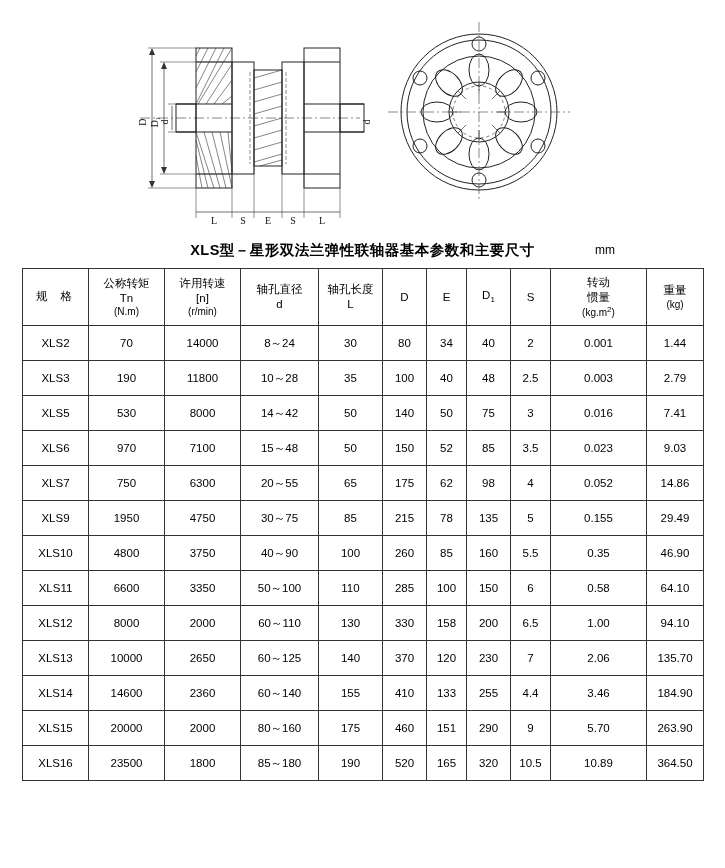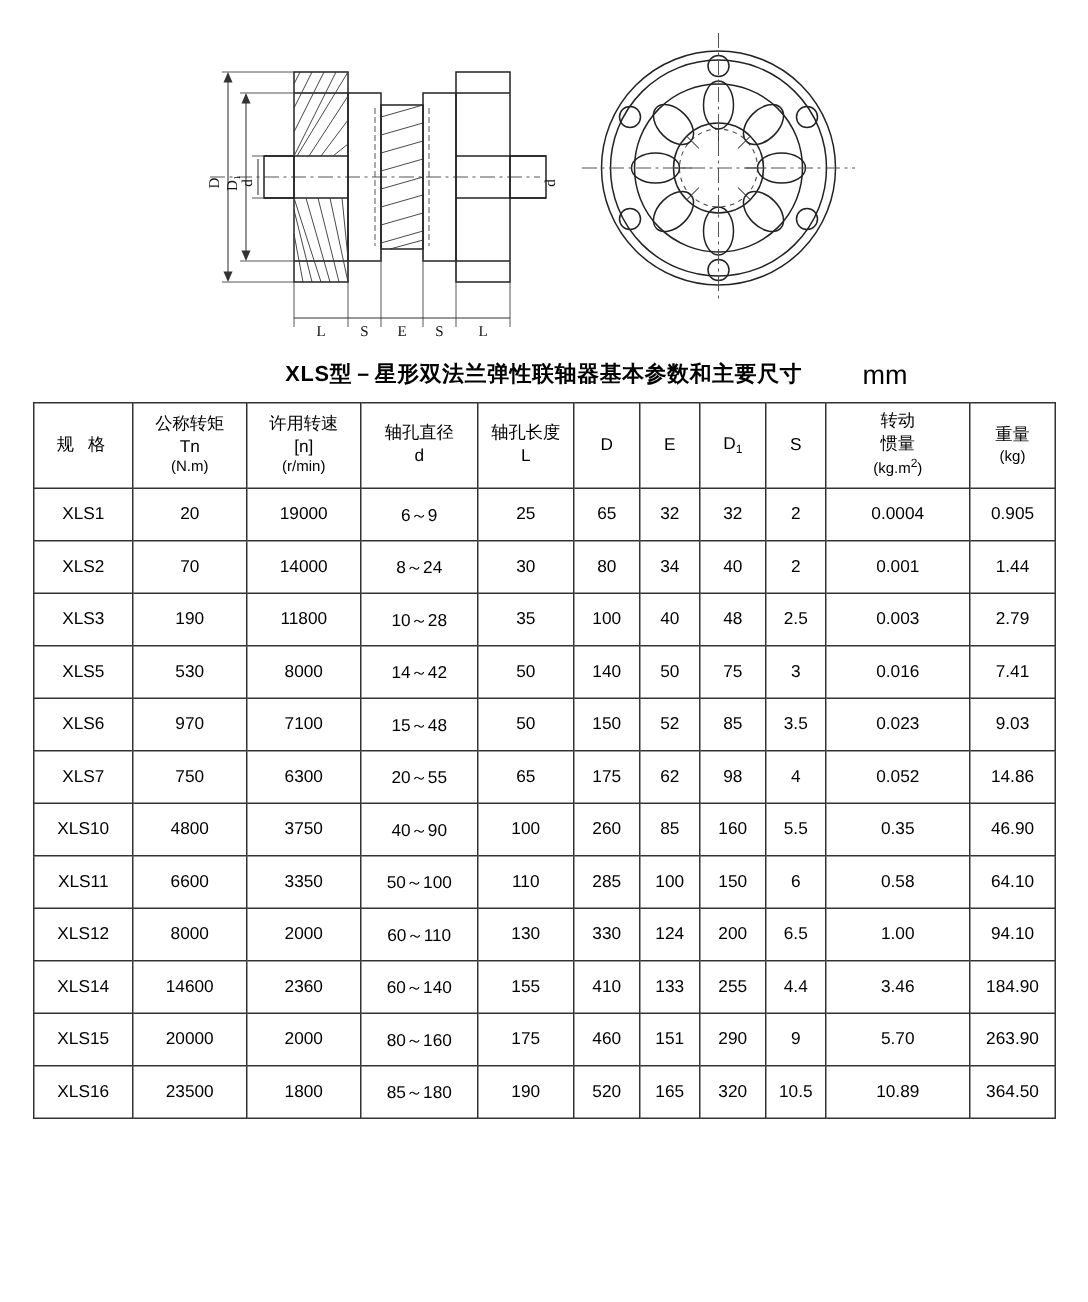--- a/index.html
+++ b/index.html
@@ -32,24 +32,24 @@
   }
   .doc-title {
     font-size: 14.5px;
     font-weight: bold;
     letter-spacing: 0.5px;
     line-height: 36px;
     margin-top: 24px;
   }
   .unit-label {
     position: absolute;
-    right: 120px;
+    right: 110px;
     top: 0;
     line-height: 36px;
-    font-size: 18px;
+    font-size: 12px;
   }
 
   
   .table-wrap {
     padding: 0 22px;
   }
   table.spec {
     border-collapse: collapse;
     width: 681px;
     table-layout: fixed;
@@ -75,21 +75,21 @@
     font-size: 10px;
   }
   .sup {
     font-size: 8px;
     vertical-align: super;
   }
   .sub {
     font-size: 8px;
     vertical-align: sub;
   }
-  .spaced { letter-spacing: 3px; }
+  .spaced { letter-spacing: 3px; font-family: Liberation Mono, monospace; }
 </style>
 </head>
 <body>
 
 <div class="drawing">
   <svg width="725" height="232" viewBox="0 0 725 232">
     <g stroke="#222" fill="none" stroke-width="1">
 
       <line x1="140" y1="118" x2="360" y2="118" stroke="#555" stroke-width="0.7" stroke-dasharray="10,3,2,3"></line>
 
@@ -292,33 +292,20 @@
           <div class="hdr-sub">(kg.m<span class="sup">2</span>)</div>
         </th>
         <th>
           <div>重量</div>
           <div class="hdr-sub">(kg)</div>
         </th>
       </tr>
     </thead>
     <tbody id="spec-body">
         <tr>
-          <td>XLS1</td>
-          <td>20</td>
-          <td>19000</td>
-          <td>6～9</td>
-          <td>25</td>
-          <td>65</td>
-          <td>32</td>
-          <td>32</td>
-          <td>2</td>
-          <td>0.0004</td>
-          <td>0.905</td>
-        </tr>
-        <tr>
           <td>XLS2</td>
           <td>70</td>
           <td>14000</td>
           <td>8～24</td>
           <td>30</td>
           <td>80</td>
           <td>34</td>
           <td>40</td>
           <td>2</td>
           <td>0.001</td>
@@ -370,20 +357,33 @@
           <td>20～55</td>
           <td>65</td>
           <td>175</td>
           <td>62</td>
           <td>98</td>
           <td>4</td>
           <td>0.052</td>
           <td>14.86</td>
         </tr>
         <tr>
+          <td>XLS9</td>
+          <td>1950</td>
+          <td>4750</td>
+          <td>30～75</td>
+          <td>85</td>
+          <td>215</td>
+          <td>78</td>
+          <td>135</td>
+          <td>5</td>
+          <td>0.155</td>
+          <td>29.49</td>
+        </tr>
+        <tr>
           <td>XLS10</td>
           <td>4800</td>
           <td>3750</td>
           <td>40～90</td>
           <td>100</td>
           <td>260</td>
           <td>85</td>
           <td>160</td>
           <td>5.5</td>
           <td>0.35</td>
@@ -402,25 +402,38 @@
           <td>0.58</td>
           <td>64.10</td>
         </tr>
         <tr>
           <td>XLS12</td>
           <td>8000</td>
           <td>2000</td>
           <td>60～110</td>
           <td>130</td>
           <td>330</td>
-          <td>124</td>
+          <td>158</td>
           <td>200</td>
           <td>6.5</td>
           <td>1.00</td>
           <td>94.10</td>
+        </tr>
+        <tr>
+          <td>XLS13</td>
+          <td>10000</td>
+          <td>2650</td>
+          <td>60～125</td>
+          <td>140</td>
+          <td>370</td>
+          <td>120</td>
+          <td>230</td>
+          <td>7</td>
+          <td>2.06</td>
+          <td>135.70</td>
         </tr>
         <tr>
           <td>XLS14</td>
           <td>14600</td>
           <td>2360</td>
           <td>60～140</td>
           <td>155</td>
           <td>410</td>
           <td>133</td>
           <td>255</td>

